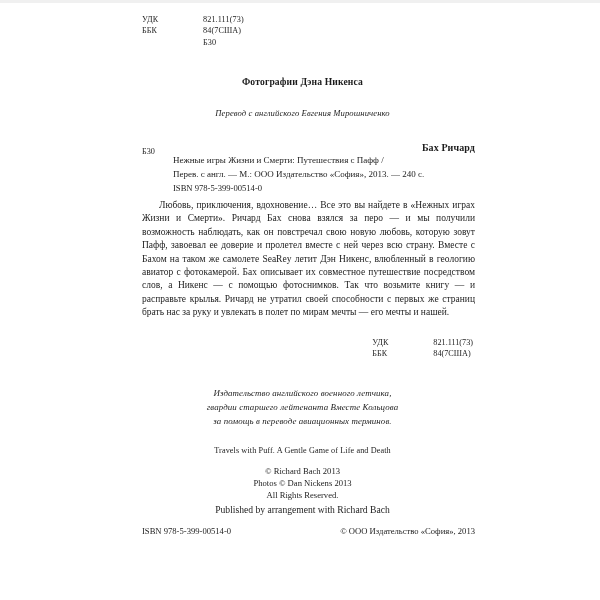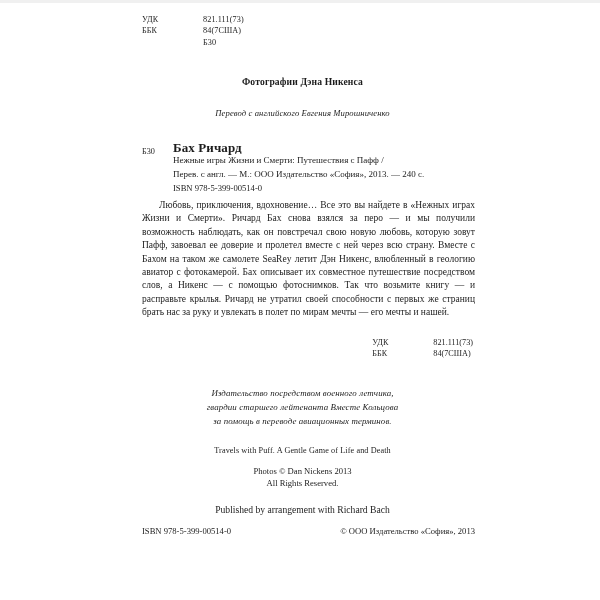--- a/index.html
+++ b/index.html
@@ -97,22 +97,23 @@
     position: absolute;
     left: 0;
     top: 4px;
     font-size: 8.2px;
   }
   .biblio-body {
     margin-left: 31px;
   }
   .biblio-author {
     font-weight: bold;
-    font-size: 13px;
-    letter-spacing: 0.1px;
+    font-size: 10px;
+    letter-spacing: 0.1px;
+    text-align: right;
   }
   .biblio-line { white-space: nowrap; }
   .biblio-isbn {
     margin-top: 1px;
     font-size: 8.6px;
   }
 
   
   .annotation {
     position: absolute;
@@ -235,28 +236,29 @@
         <span class="cls-key">УДК</span>
         <span class="cls-val">821.111(73)</span>
       </div>
       <div class="cls-row">
         <span class="cls-key">ББК</span>
         <span class="cls-val">84(7США)</span>
       </div>
     </div>
 
     <div class="acknowledgment">
-      <div>Издательство посредством военного летчика,</div>
+      <div>Издательство английского военного летчика,</div>
       <div>гвардии старшего лейтенанта Вместе Кольцова</div>
       <div>за помощь в переводе авиационных терминов.</div>
     </div>
 
     <div class="eng-title">Travels with Puff. A Gentle Game of Life and Death</div>
 
     <div class="eng-rights">
+      <div>© Richard Bach 2013</div>
       <div>Photos © Dan Nickens 2013</div>
       <div>All Rights Reserved.</div>
     </div>
 
     <div class="eng-arrangement">Published by arrangement with Richard Bach</div>
 
     <div class="footer">
       <span class="footer-isbn">ISBN 978-5-399-00514-0</span>
       <span class="footer-copy">© ООО Издательство «София», 2013</span>
     </div>

